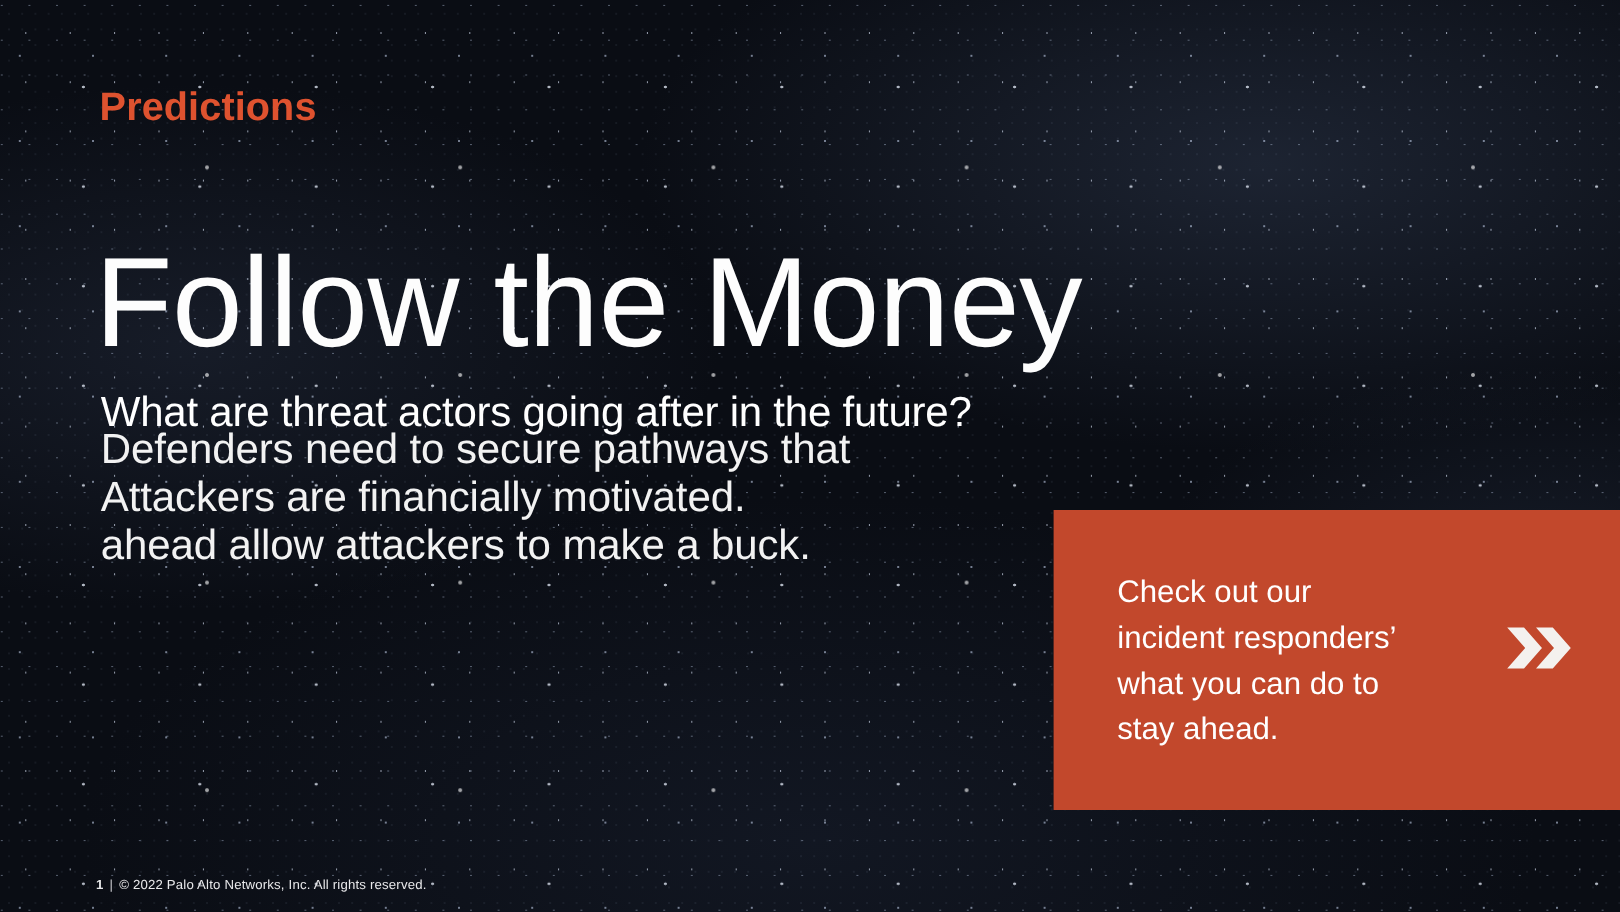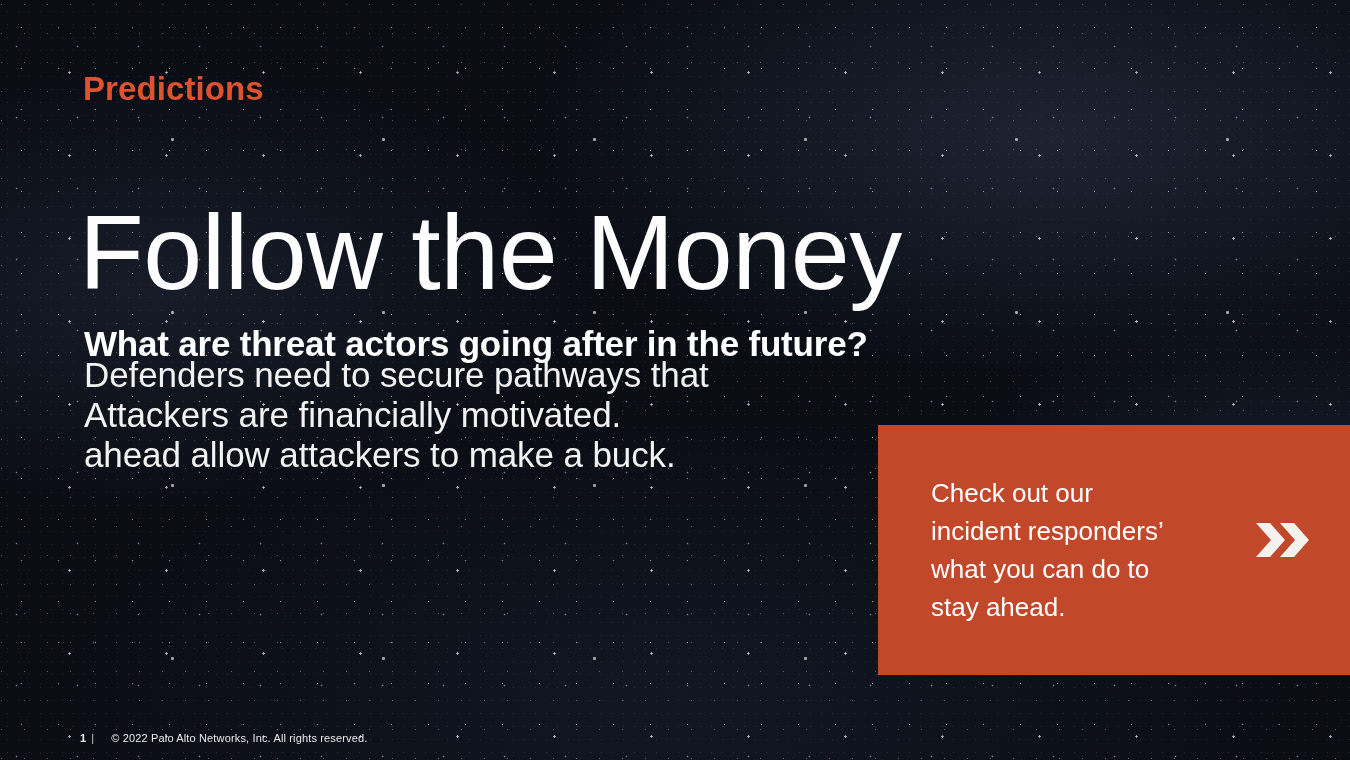--- a/index.html
+++ b/index.html
@@ -92,21 +92,21 @@
     line-height: 1.05;
     color: #fdfdfd;
     white-space: nowrap;
   }
 
   .subhead {
     position: absolute;
     left: 84px;
     top: 294px;
     font-size: 35px;
-    font-weight: 700;
+    font-weight: 400;
     letter-spacing: -0.2px;
     line-height: 1.18;
     color: #ffffff;
     white-space: nowrap;
   }
 
   .body-copy {
     position: absolute;
     left: 84px;
     top: 355px;
@@ -183,21 +183,20 @@
   .footer .pagenum {
     font-weight: 700;
     margin-right: 5px;
   }
   .footer .sep {
     margin-right: 5px;
     color: #c9c9cf;
   }
   .footer .copy {
     font-weight: 400;
-    margin-left: 12px;
   }
 </style>
 </head>
 <body>
 
 <div class="slide">
 
   <div class="stars stars-dust"></div>
   <div class="stars stars-fine"></div>
   <div class="stars stars-mid"></div>

